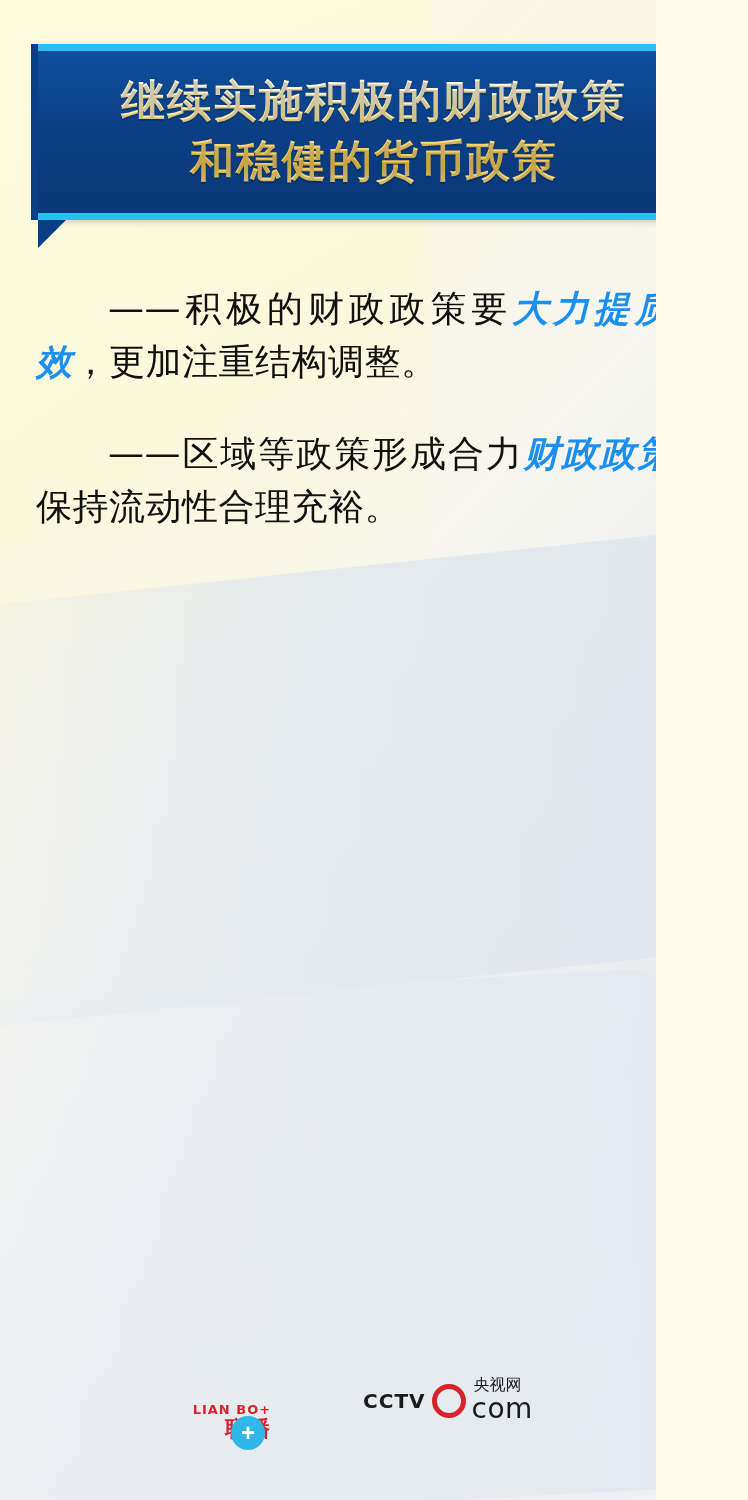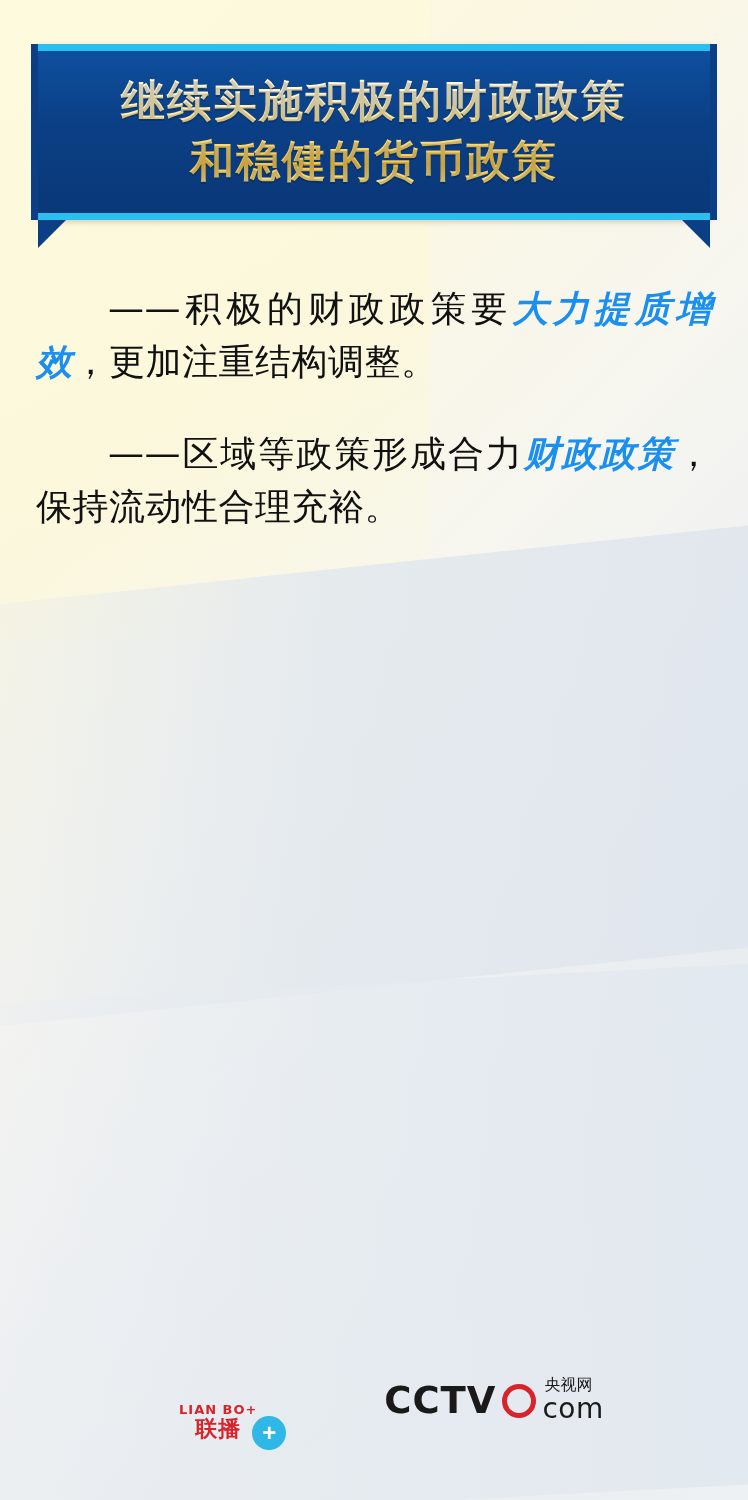--- a/index.html
+++ b/index.html
@@ -8,21 +8,21 @@
   }
   body {
     width: 748px;
     height: 1500px;
     font-family: "Liberation Sans", sans-serif;
     background: #fdfbe8;
     overflow: hidden;
   }
   .poster {
     position: relative;
-    width: 748px;
+    width: 656px;
     height: 1500px;
     box-sizing: border-box;
     background:
       linear-gradient(135deg, #fdfae2 0%, #fbf7e0 22%, #f7f6ef 45%, #eef0f2 62%, #e9ecef 78%, #eef1f3 100%);
     overflow: hidden;
   }
   
   .wash-a {
     position: absolute;
     left: -120px;
@@ -170,21 +170,21 @@
     align-items: center;
     justify-content: center;
     gap: 92px;
   }
   .lianbo {
     position: relative;
     width: 148px;
     height: 66px;
     display: flex;
     flex-direction: column;
-    align-items: center;
+    align-items: flex-end;
     justify-content: center;
     margin-top: 41px;
   }
   .lianbo .pinyin {
     font-family: "DejaVu Sans", "Liberation Sans", sans-serif;
     font-size: 13px;
     font-weight: bold;
     color: #d8232a;
     letter-spacing: 1px;
     line-height: 1;
@@ -214,21 +214,21 @@
     justify-content: center;
     line-height: 1;
   }
   .cctv {
     display: flex;
     align-items: center;
     gap: 6px;
   }
   .cctv .mark {
     font-family: "DejaVu Sans", "Liberation Sans", sans-serif;
-    font-size: 37px;
+    font-size: 20px;
     font-weight: bold;
     color: #1a1a1a;
     letter-spacing: 1px;
   }
   .cctv .ring {
     width: 34px;
     height: 34px;
     border-radius: 50%;
     border: 5px solid #d8232a;
     box-sizing: border-box;

